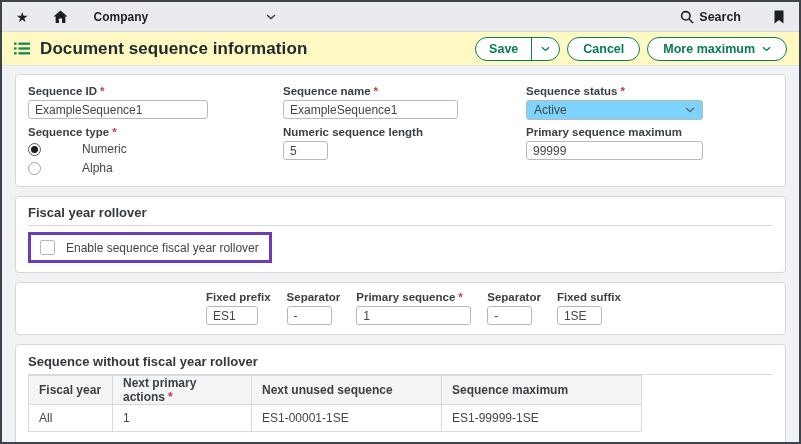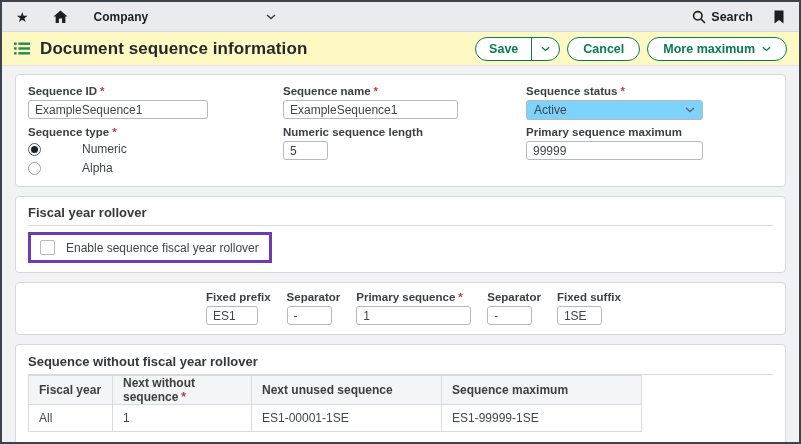--- a/index.html
+++ b/index.html
@@ -21,21 +21,21 @@
     border-bottom: 1px solid #d6d9dc;
     display: flex; align-items: center;
     padding: 0 14px; color: #1b1f23;
   }
   .topbar .star { font-size: 14px; line-height: 1; margin-right: 24px; cursor: pointer; }
   .topbar .homewrap { margin-right: 26px; cursor: pointer; display: flex; align-items: center; }
   .company-switch { display: flex; align-items: center; cursor: pointer; }
   .company-switch .co-label { font-size: 12px; font-weight: 600; }
   .company-switch .co-chev { margin-left: 118px; color: #3b4045; display: flex; }
   .topbar .right { margin-left: auto; display: flex; align-items: center; }
-  .searchwrap { display: flex; align-items: center; cursor: pointer; margin-right: 20px; }
+  .searchwrap { display: flex; align-items: center; cursor: pointer; margin-right: 32px; }
   .searchwrap .s-label { font-size: 12.5px; font-weight: 600; margin-left: 5px; }
   .bookmarkwrap { display: flex; align-items: center; cursor: pointer; }
 
   
   .titlerow {
     height: 34px; background: #fef9c3;
     display: flex; align-items: center;
     padding: 0 12px;
     border-bottom: 1px solid #e3e5e7;
   }
@@ -291,21 +291,21 @@
     </div>
 
     <div class="card table-card">
       <div class="section-title">Sequence without fiscal year rollover</div>
       <hr class="section-rule">
       <table class="seq">
         <thead>
           <tr>
             <th class="cw1">Fiscal year</th>
             <th class="cw2">
-              <span>Next without sequence</span><span class="req">*</span>
+              <span>Next primary actions</span><span class="req">*</span>
             </th>
             <th class="cw3">Next unused sequence</th>
             <th class="cw4">Sequence maximum</th>
           </tr>
         </thead>
         <tbody>
           <tr>
             <td>All</td>
             <td>1</td>
             <td>ES1-00001-1SE</td>

